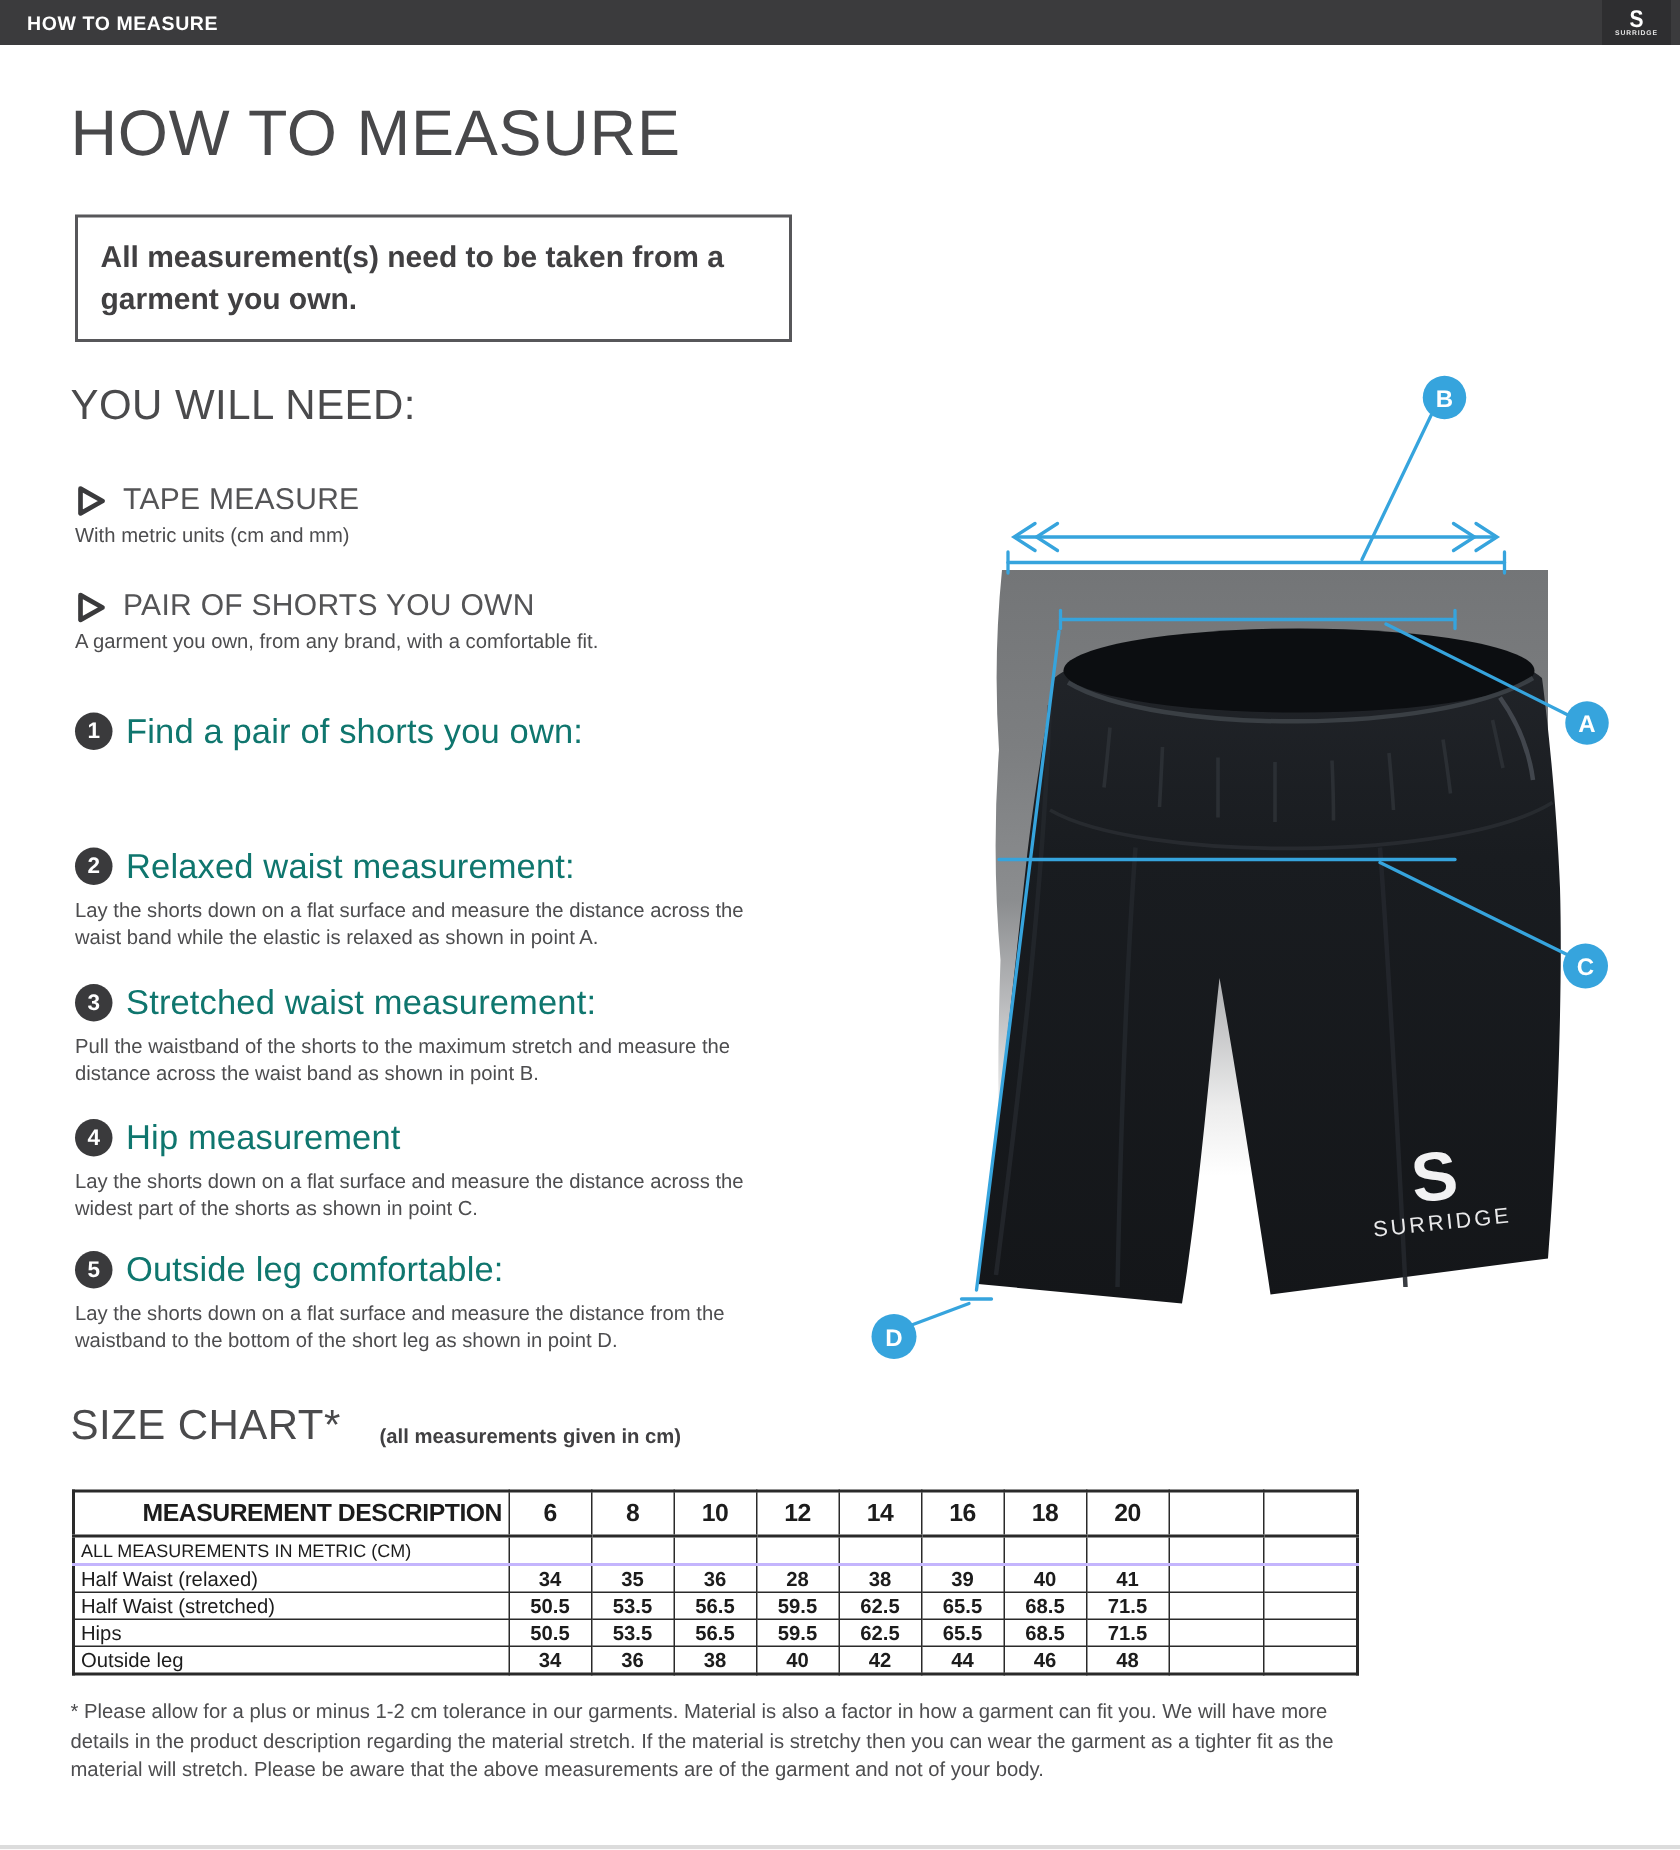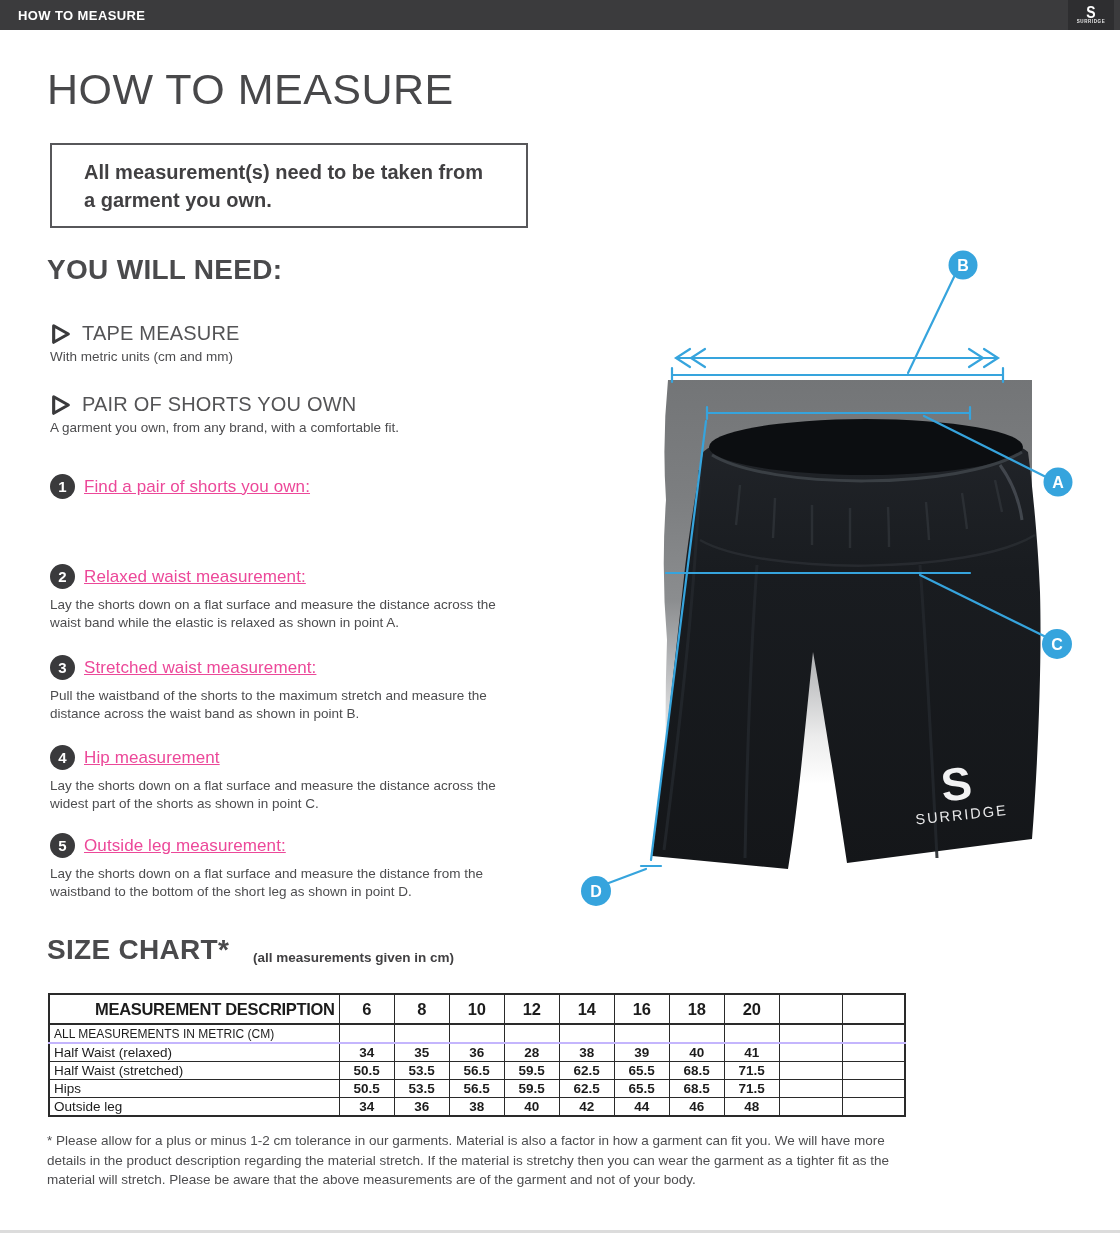--- a/index.html
+++ b/index.html
@@ -21,40 +21,40 @@
   }
   .topbar-logo .mark{color:#fff;font-weight:bold;font-size:14px;transform:scaleY(1.15);}
   .topbar-logo .word{color:#e6e6e6;font-size:4.5px;letter-spacing:.6px;margin-top:1px;font-weight:bold;}
   
   .h1{
     position:absolute;left:47px;top:68px;font-size:43px;font-weight:300;color:#48484a;
     letter-spacing:.5px;line-height:1;
   }
   .notice-box{
     position:absolute;left:50px;top:143px;width:478px;height:85px;box-sizing:border-box;
-    border:2px solid #57575a;padding:13px 32px;
+    border:2px solid #57575a;padding:13px 15px;
   }
   .notice-box p{margin:0;font-size:20px;font-weight:bold;color:#414042;line-height:1.42;}
-  .h2{position:absolute;left:47px;font-size:28px;font-weight:700;color:#4a4a4c;letter-spacing:.3px;line-height:1;}
+  .h2{position:absolute;left:47px;font-size:28px;font-weight:400;color:#4a4a4c;letter-spacing:.3px;line-height:1;}
   .need-heading{top:256px;}
   .need-item{position:absolute;left:50px;width:480px;}
   .need-item .row{display:flex;align-items:center;gap:10px;}
   .need-item .tri{width:22px;height:22px;flex:0 0 22px;}
   .need-item .t{font-size:20px;font-weight:500;color:#55555 7;color:#545456;letter-spacing:.2px;}
   .need-item .s{font-size:13.5px;font-weight:500;color:#4d4d4f;margin-top:4px;}
   .item-tape{top:322px;}
   .item-shorts{top:393px;}
   
   .step{position:absolute;left:50px;width:472px;}
   .step .head{display:flex;align-items:center;gap:9px;}
   .step .num{
     width:25px;height:25px;border-radius:50%;background:#3a3a3c;color:#fff;
     font-size:15px;font-weight:bold;display:flex;align-items:center;justify-content:center;flex:0 0 25px;
   }
-  .step .title{font-size:17px;font-weight:500;color:#ec4899;letter-spacing:.1px;text-decoration:underline;}
+  .step .title{font-size:23px;font-weight:500;color:#0f766e;letter-spacing:.1px;}
   .step .body{font-size:13.5px;font-weight:500;color:#4d4d4f;line-height:1.33;margin-top:7px;}
   .step1{top:474px;}.step2{top:564px;}.step3{top:655px;}.step4{top:745px;}.step5{top:833px;}
   
   .size-chart-heading{top:936px;}
   .size-chart-sub{position:absolute;left:253px;top:950px;font-size:13.5px;font-weight:bold;color:#414042;}
   table.size-chart{
     position:absolute;left:48px;top:993px;border-collapse:collapse;table-layout:fixed;
     border:2px solid #2a2a2a;
   }
   table.size-chart th,table.size-chart td{
@@ -143,21 +143,21 @@
   <div class="step step4">
     <div class="head">
       <span class="num">4</span>
       <span class="title">Hip measurement</span>
     </div>
     <div class="body">Lay the shorts down on a flat surface and measure the distance across the widest part of the shorts as shown in point C.</div>
   </div>
   <div class="step step5">
     <div class="head">
       <span class="num">5</span>
-      <span class="title">Outside leg measurement:</span>
+      <span class="title">Outside leg comfortable:</span>
     </div>
     <div class="body">Lay the shorts down on a flat surface and measure the distance from the waistband to the bottom of the short leg as shown in point D.</div>
   </div>
 
   <svg class="diagram" viewBox="570 240 540 680">
     <defs>
       <linearGradient id="bgFade" x1="0" y1="378" x2="0" y2="850" gradientUnits="userSpaceOnUse">
         <stop offset="0" stop-color="#737577"></stop>
         <stop offset="0.25" stop-color="#7c7e80"></stop>
         <stop offset="0.47" stop-color="#8b8d8f"></stop>

